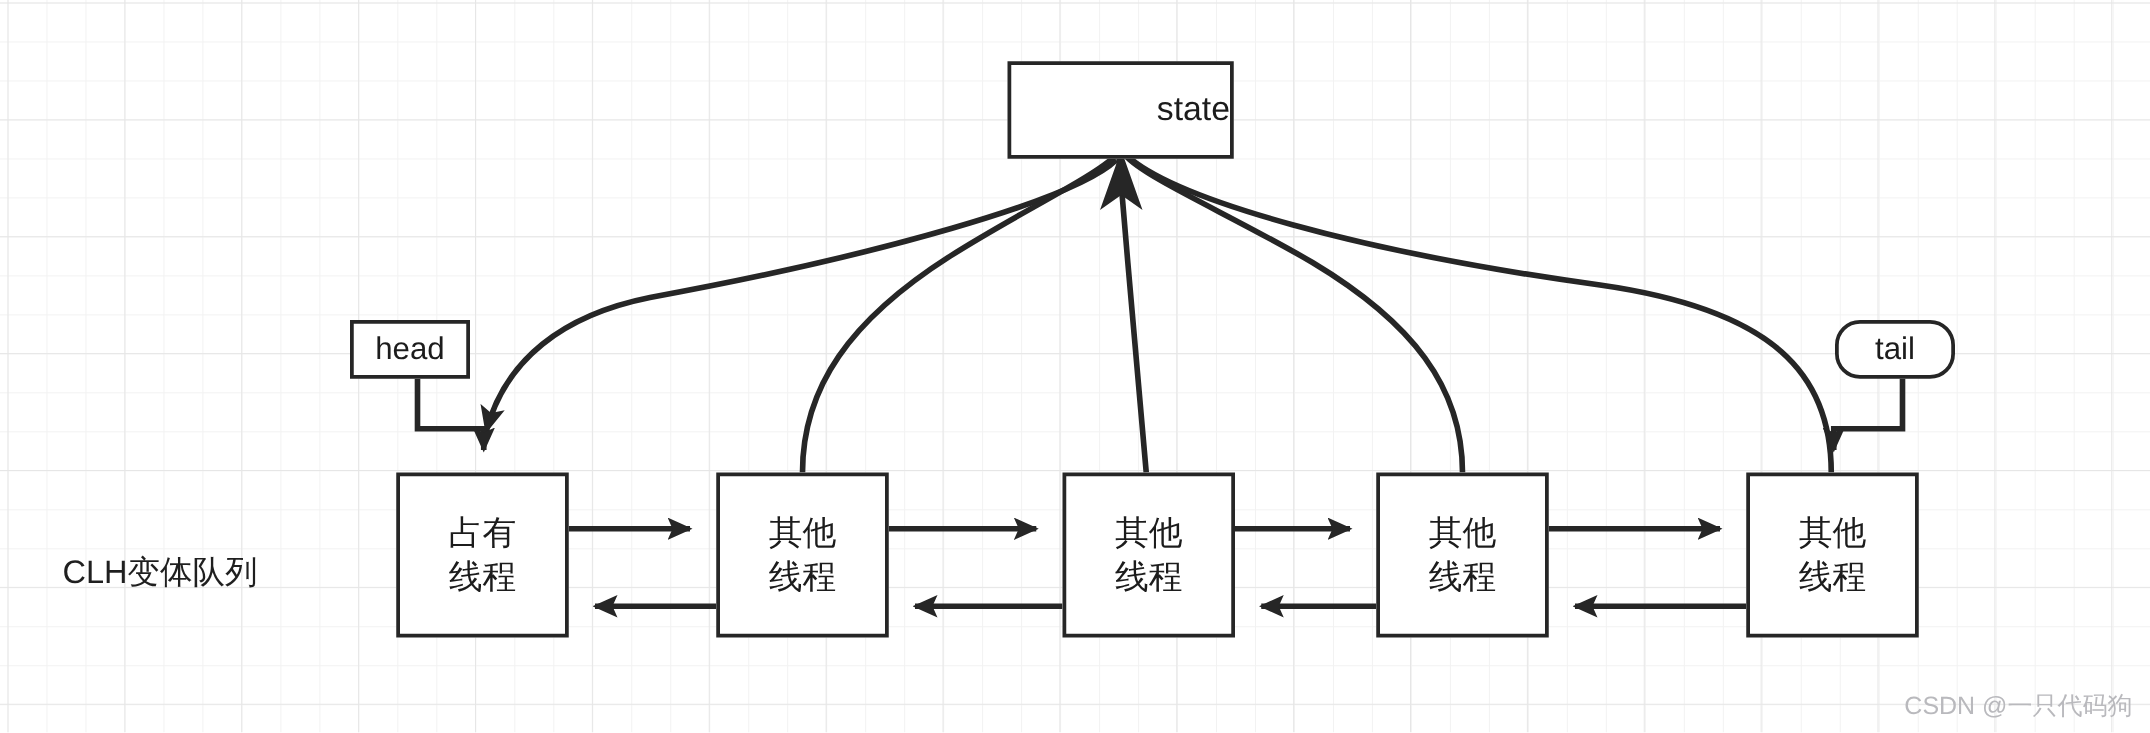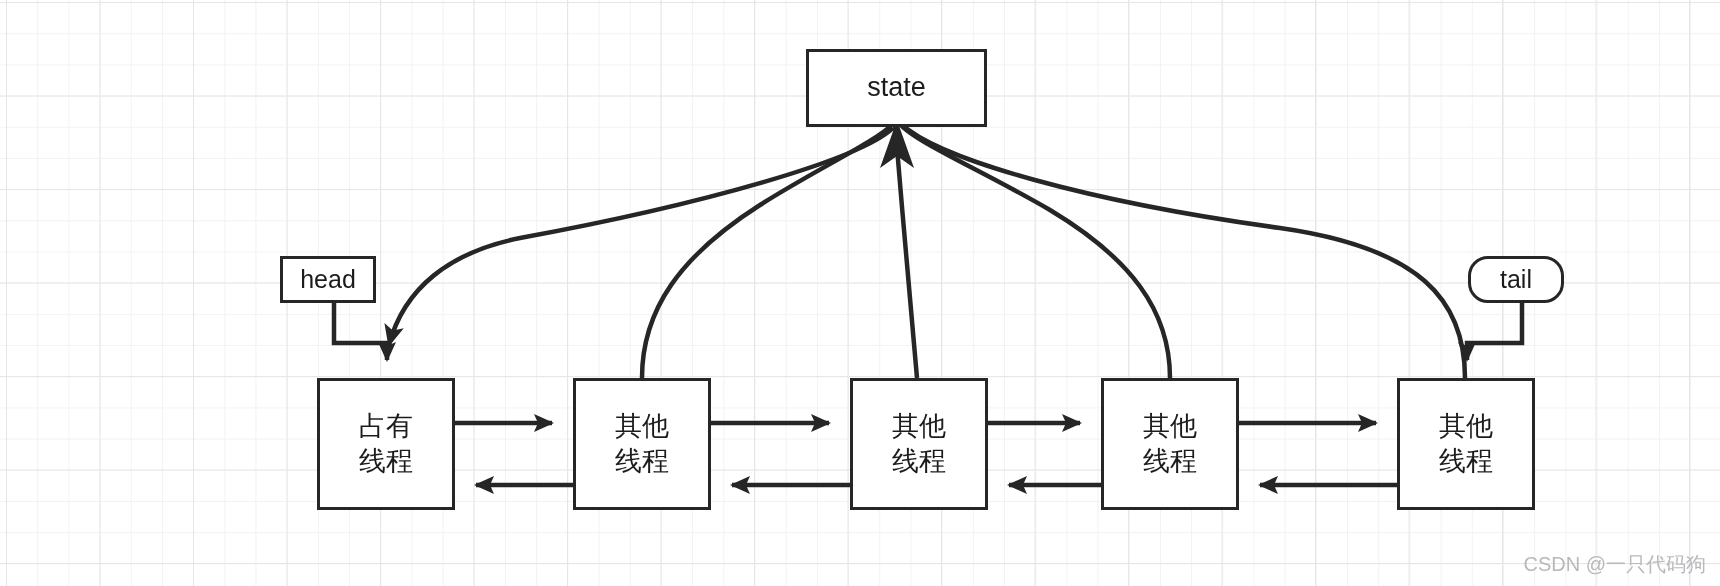--- a/index.html
+++ b/index.html
@@ -58,20 +58,21 @@
   }
   .ptr-node {
     width: 96px;
     height: 47px;
     font-size: 25px;
   }
   .state-node {
     width: 181px;
     height: 78px;
     font-size: 27px;
+    justify-content: flex-end;
   }
   .plain-label {
     position: absolute;
     color: #1f1f1f;
     font-size: 26px;
     white-space: nowrap;
     z-index: 3;
   }
   .watermark {
     position: absolute;
@@ -186,16 +187,17 @@
   </div>
   <div class="node thread-node" style="left:1101px; top:378px;">
     <span class="node-label">其他
 线程</span>
   </div>
   <div class="node thread-node" style="left:1397px; top:378px;">
     <span class="node-label">其他
 线程</span>
   </div>
 
+  <div class="plain-label" style="left:50px; top:440px;">CLH变体队列</div>
 
   <div class="watermark">CSDN @一只代码狗</div>
 
 </div>
 
 </body></html>

